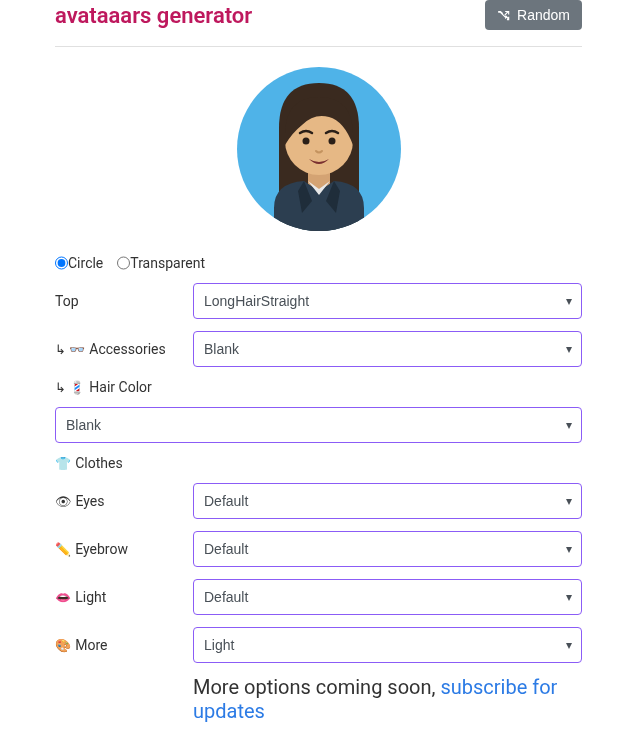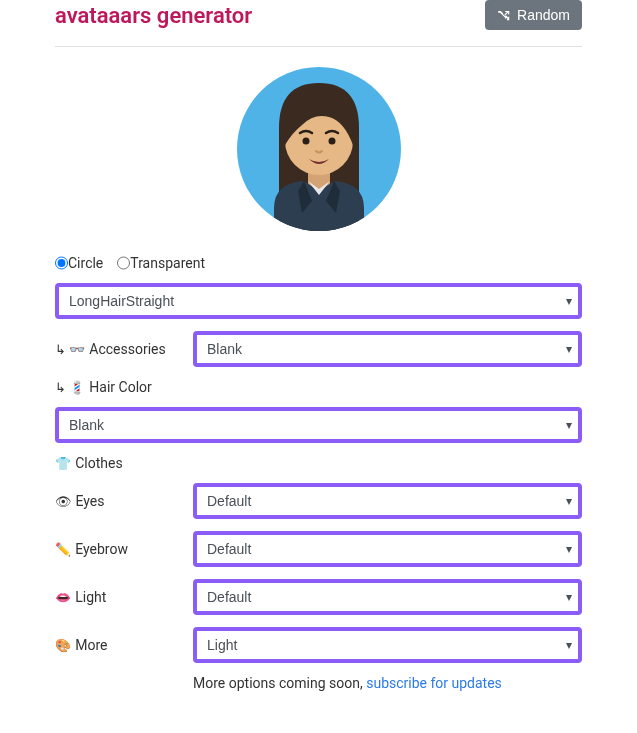--- a/index.html
+++ b/index.html
@@ -11,24 +11,24 @@
 .random-btn svg { width: 14px; height: 14px; fill: #fff; }
 .avatar-wrap { display: flex; justify-content: center; margin-bottom: 24px; }
 .avatar-circle { width: 164px; height: 164px; border-radius: 50%; background: #4fb3e8; position: relative; overflow: hidden; }
 .avatar-circle svg { position: absolute; left: 50%; transform: translateX(-50%); top: 6px; }
 .form-row { display: flex; align-items: center; margin-bottom: 12px; }
 .label-col { width: 138px; font-size: 14px; color: #333; display: flex; align-items: center; gap: 4px; }
 .label-col .ico { font-size: 13px; }
 .control-col { flex: 1; }
 .radio-group { display: flex; gap: 14px; font-size: 14px; color: #333; }
 .radio-group label { display: flex; cursor: pointer;}
-.select { width: 100%; height: 36px; border: 4px solid #8b5cf6; border-radius: 4px; background: #fff; padding: 0 10px; font-size: 14px; color: #495057; appearance: none; -webkit-appearance: none; position: relative; }
+.select { width: 100%; height: 36px; border: 1px solid #8b5cf6; border-radius: 4px; background: #fff; padding: 0 10px; font-size: 14px; color: #495057; appearance: none; -webkit-appearance: none; position: relative; }
 .select-wrap { position: relative; width: 100%; }
 .select-wrap::after { content: "▾"; position: absolute; right: 10px; top: 50%; transform: translateY(-50%); color: #495057; font-size: 12px; pointer-events: none; }
-.more-text { font-size: 14px; color: #333; margin: 10px 0 14px 0; padding-left: 138px; }
+.more-text { font-size: 20px; color: #333; margin: 10px 0 14px 0; padding-left: 138px; }
 .more-text a { color: #2c7be5; text-decoration: none; }
 </style>
 </head>
 <body>
 
 <div class="container">
   <div class="header">
     <div class="title">avataaars generator</div>
     <button class="random-btn">
       <svg viewBox="0 0 24 24">
@@ -78,20 +78,23 @@
         </label>
       <label>
           <input type="radio" name="style" style="">
           <span>Transparent</span>
         </label>
     </div>
   </div>
 
   <div id="field-rows">
       <div class="form-row">
+        <div class="label-col">
+          <span>Top</span>
+        </div>
         <div class="control-col">
           <div class="select-wrap"><select class="select"><option>LongHairStraight</option></select></div>
         </div>
       </div>
       <div class="form-row">
         <div class="label-col">
           <span class="ico">↳ 👓</span> 
           <span>Accessories</span>
         </div>
         <div class="control-col">

